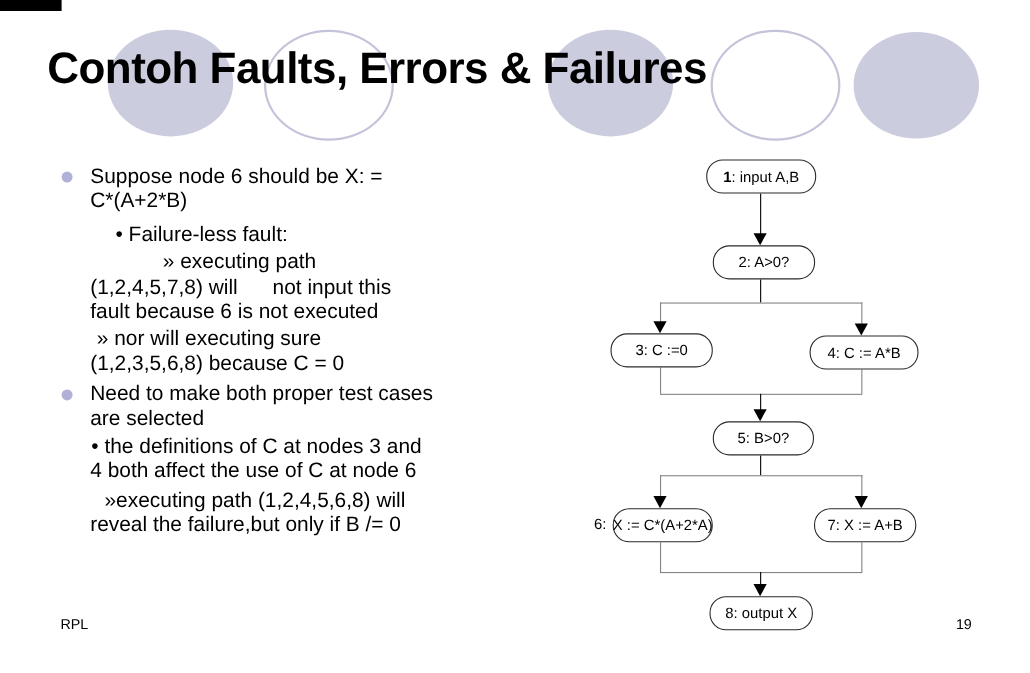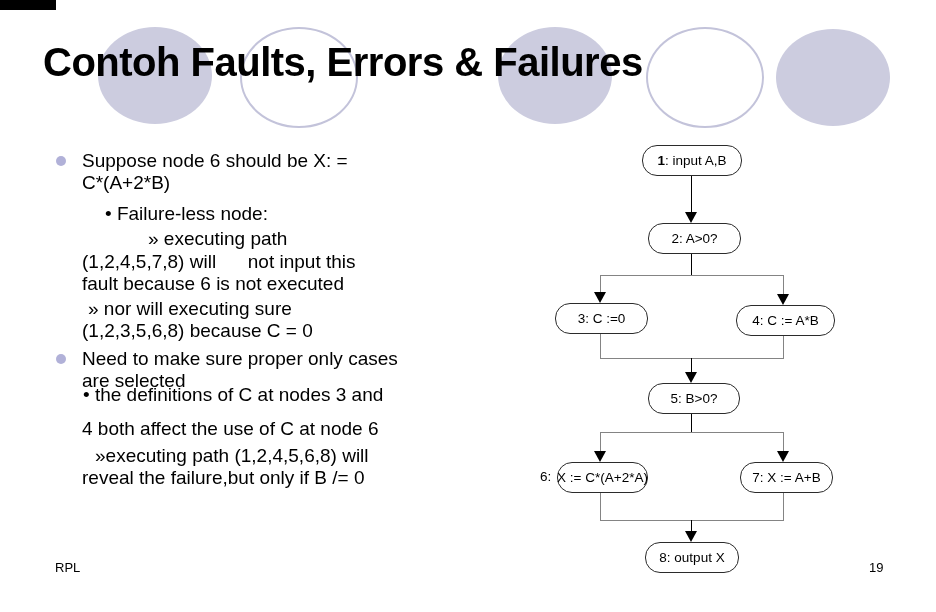--- a/index.html
+++ b/index.html
@@ -58,29 +58,29 @@
 <div class="ellipse outline e4"></div>
 <div class="ellipse filled e5"></div>
 
 <div class="title">Contoh Faults, Errors &amp; Failures</div>
 
 <div class="bullet-dot" style="left:56px;top:156px;"></div>
 <div class="bullet-dot" style="left:56px;top:354px;"></div>
 
 <div class="bline" style="left:82px;top:150px;">Suppose node 6 should be X: =</div>
 <div class="bline" style="left:82px;top:172px;">C*(A+2*B)</div>
-<div class="bline" style="left:105px;top:203px;">• Failure-less node:</div>
+<div class="bline" style="left:105px;top:203px;">• Failure-less fault:</div>
 <div class="bline" style="left:148px;top:228px;">» executing path</div>
 <div class="bline" style="left:82px;top:251px;">(1,2,4,5,7,8) will      not input this</div>
 <div class="bline" style="left:82px;top:273px;">fault because 6 is not executed</div>
 <div class="bline" style="left:88px;top:298px;">» nor will executing sure</div>
 <div class="bline" style="left:82px;top:320px;">(1,2,3,5,6,8) because C = 0</div>
-<div class="bline" style="left:82px;top:348px;">Need to make sure proper only cases</div>
+<div class="bline" style="left:82px;top:348px;">Need to make both proper test cases</div>
 <div class="bline" style="left:82px;top:370px;">are selected</div>
-<div class="bline" style="left:83px;top:384px;text-align:center;">• the definitions of C at nodes 3 and</div>
+<div class="bline" style="left:83px;top:396px;text-align:center;">• the definitions of C at nodes 3 and</div>
 <div class="bline" style="left:82px;top:418px;">4 both affect the use of C at node 6</div>
 <div class="bline" style="left:95px;top:445px;">»executing path (1,2,4,5,6,8) will</div>
 <div class="bline" style="left:82px;top:467px;">reveal the failure,but only if B /= 0</div>
 
 <div class="diagram">
 
   <div class="stadium" style="left:142px;top:10px;width:98px;">
     <span class="b">1</span>
       <span>: input A,B</span>
   </div>

